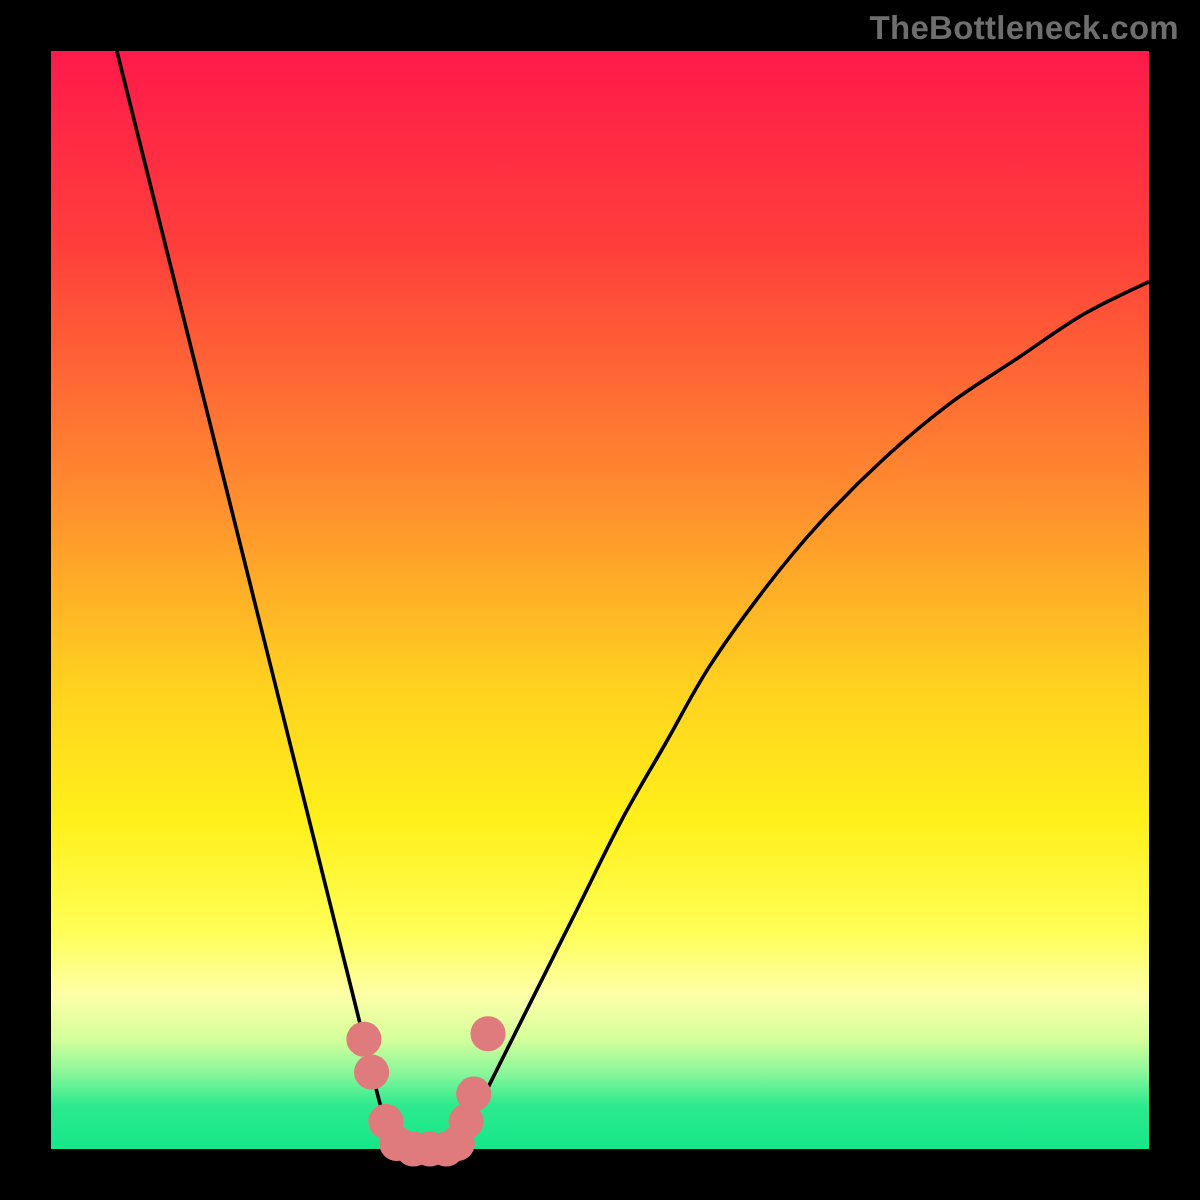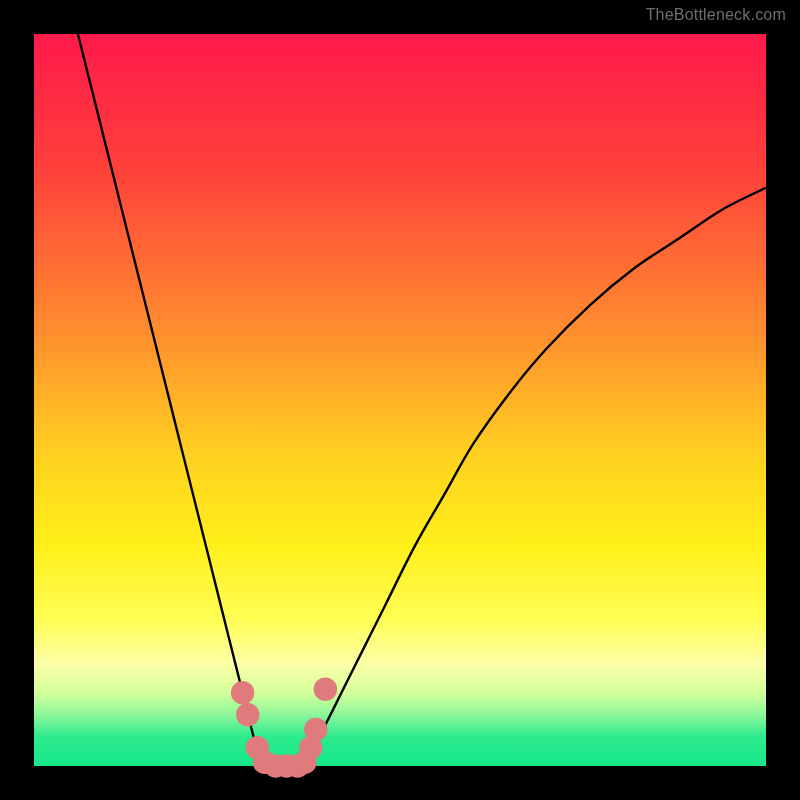--- a/index.html
+++ b/index.html
@@ -33,22 +33,22 @@
     left: 34px;
     width: 732px;
     height: 732px;
     overflow: visible;
   }
   .watermark {
     position: absolute;
     top: 6px;
     right: 14px;
     color: #6e6e6e;
-    font-size: 16px;
-    font-weight: 400;
+    font-size: 22px;
+    font-weight: 700;
     letter-spacing: 0.2px;
     user-select: none;
   }
   .marker {
     fill: #df7b7c;
   }
 </style>
 </head>
 <body>
 

